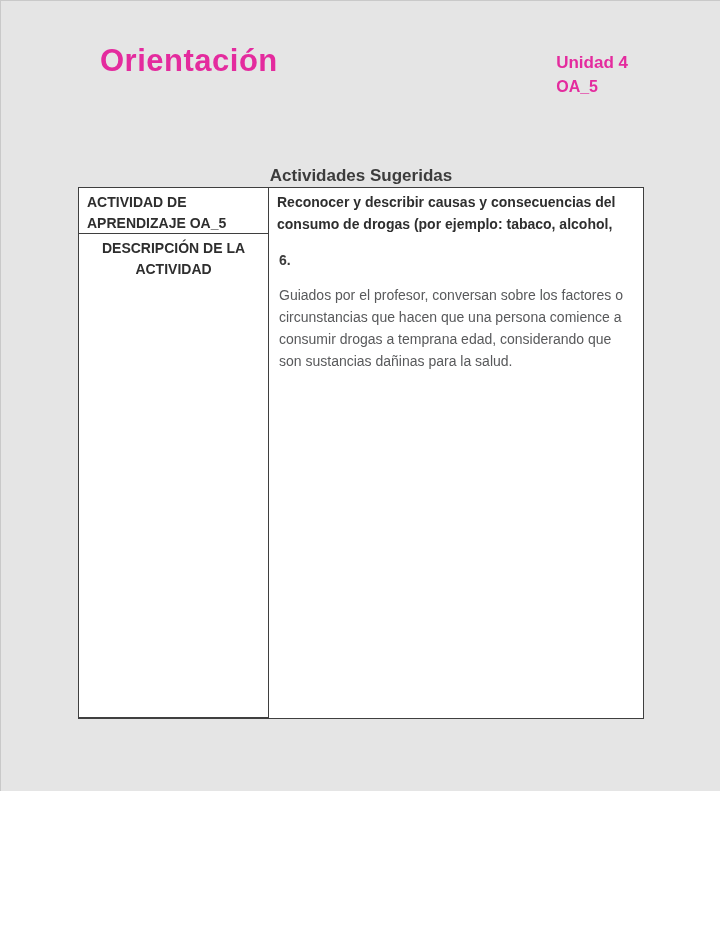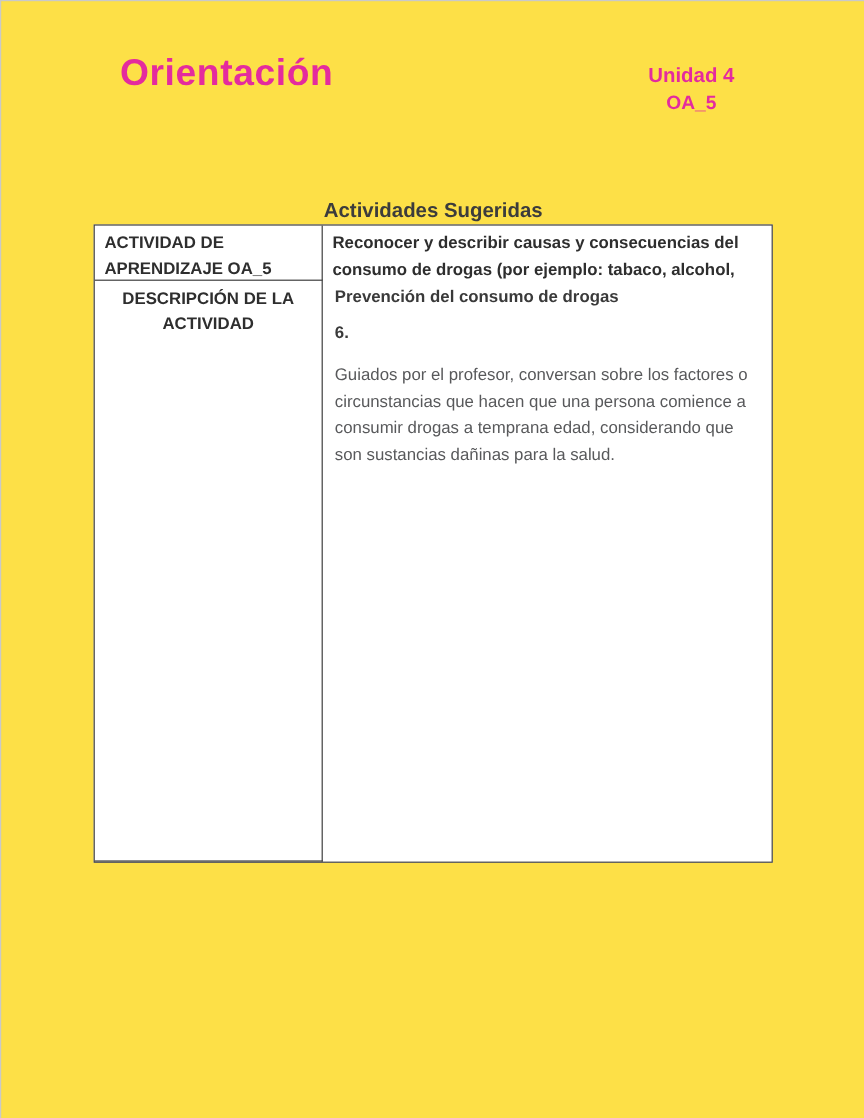--- a/index.html
+++ b/index.html
@@ -1,21 +1,21 @@
 <!DOCTYPE html>
 <html><head>
 <meta charset="utf-8">
 <style>
   * { margin: 0; padding: 0; box-sizing: border-box; }
   html, body { background: #ffffff; }
   .page {
     position: relative;
     width: 720px;
-    height: 932px;
-    background: #fde047;
+    height: 791px;
+    background: #e5e5e5;
     font-family: "Liberation Sans", sans-serif;
     border-top: 1px solid #c9c9c9;
     border-left: 1px solid #c9c9c9;
     overflow: hidden;
   }
   .doc-title {
     position: absolute;
     left: 99px;
     top: 42px;
     font-size: 31px;
@@ -26,23 +26,23 @@
   .doc-subtitle {
     position: absolute;
     left: 100px;
     top: 82px;
     font-size: 19px;
     font-weight: bold;
     color: #1f1f1f;
   }
   .unit-block {
     position: absolute;
-    right: 108px;
+    right: 92px;
     top: 52px;
-    text-align: center;
+    text-align: left;
   }
   .unit-label {
     font-size: 17px;
     font-weight: bold;
     color: #e42b9e;
   }
   .oa-label {
     margin-top: 5px;
     font-size: 16px;
     font-weight: bold;
@@ -132,20 +132,19 @@
 
   <div class="activity-table">
 
     <div class="cell th th-objective">ACTIVIDAD DE APRENDIZAJE OA_5</div>
 
     <div class="cell body-row td-objective">Reconocer y describir causas y consecuencias del consumo de drogas (por ejemplo: tabaco, alcohol, marihuana), identificar factores que lo previenen y proponer estrategias para enfrentarlo, como mantener hábitos de vida saludable y aprender a manejar el estrés.</div>
 
     <div class="cell th th-description">DESCRIPCIÓN DE LA ACTIVIDAD</div>
 
     <div class="cell body-row td-activity">
-      <div class="activity-heading">Prevención del consumo de drogas</div>
       <div class="activity-number">6.</div>
       <div class="activity-body">Guiados por el profesor, conversan sobre los factores o circunstancias que hacen que una persona comience a consumir drogas a temprana edad, considerando que son sustancias dañinas para la salud.</div>
     </div>
 
   </div>
 
 </div>
 
 </body></html>

